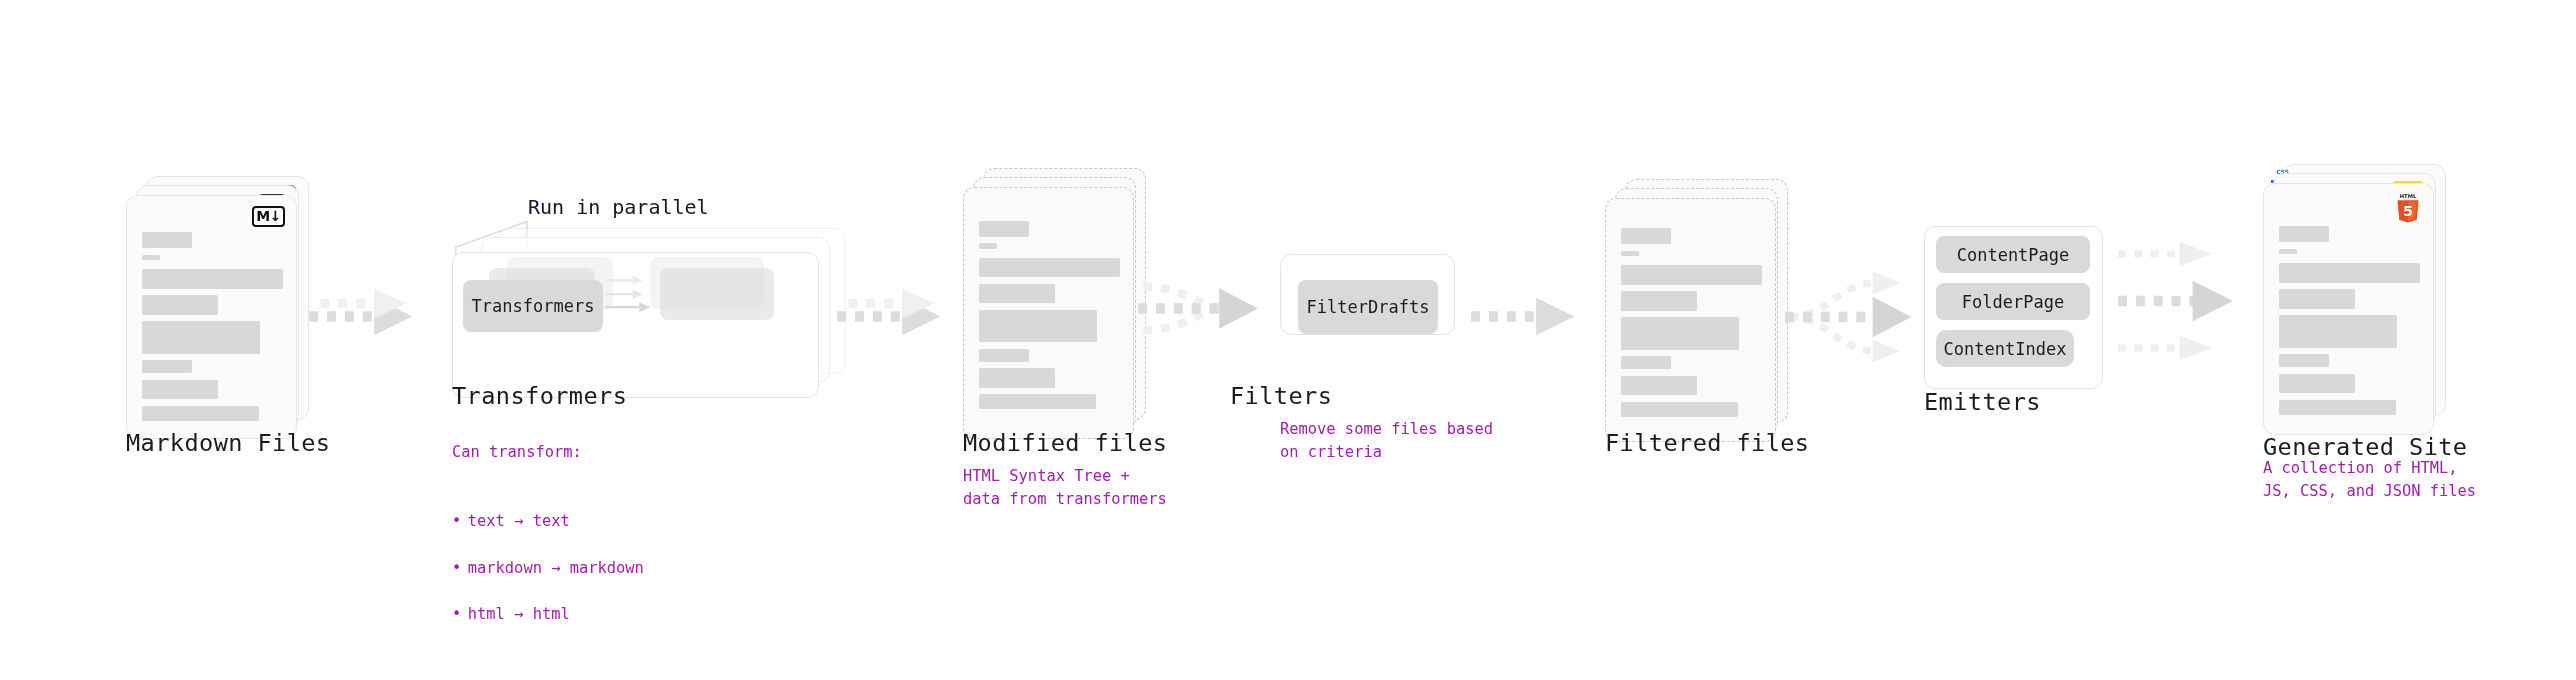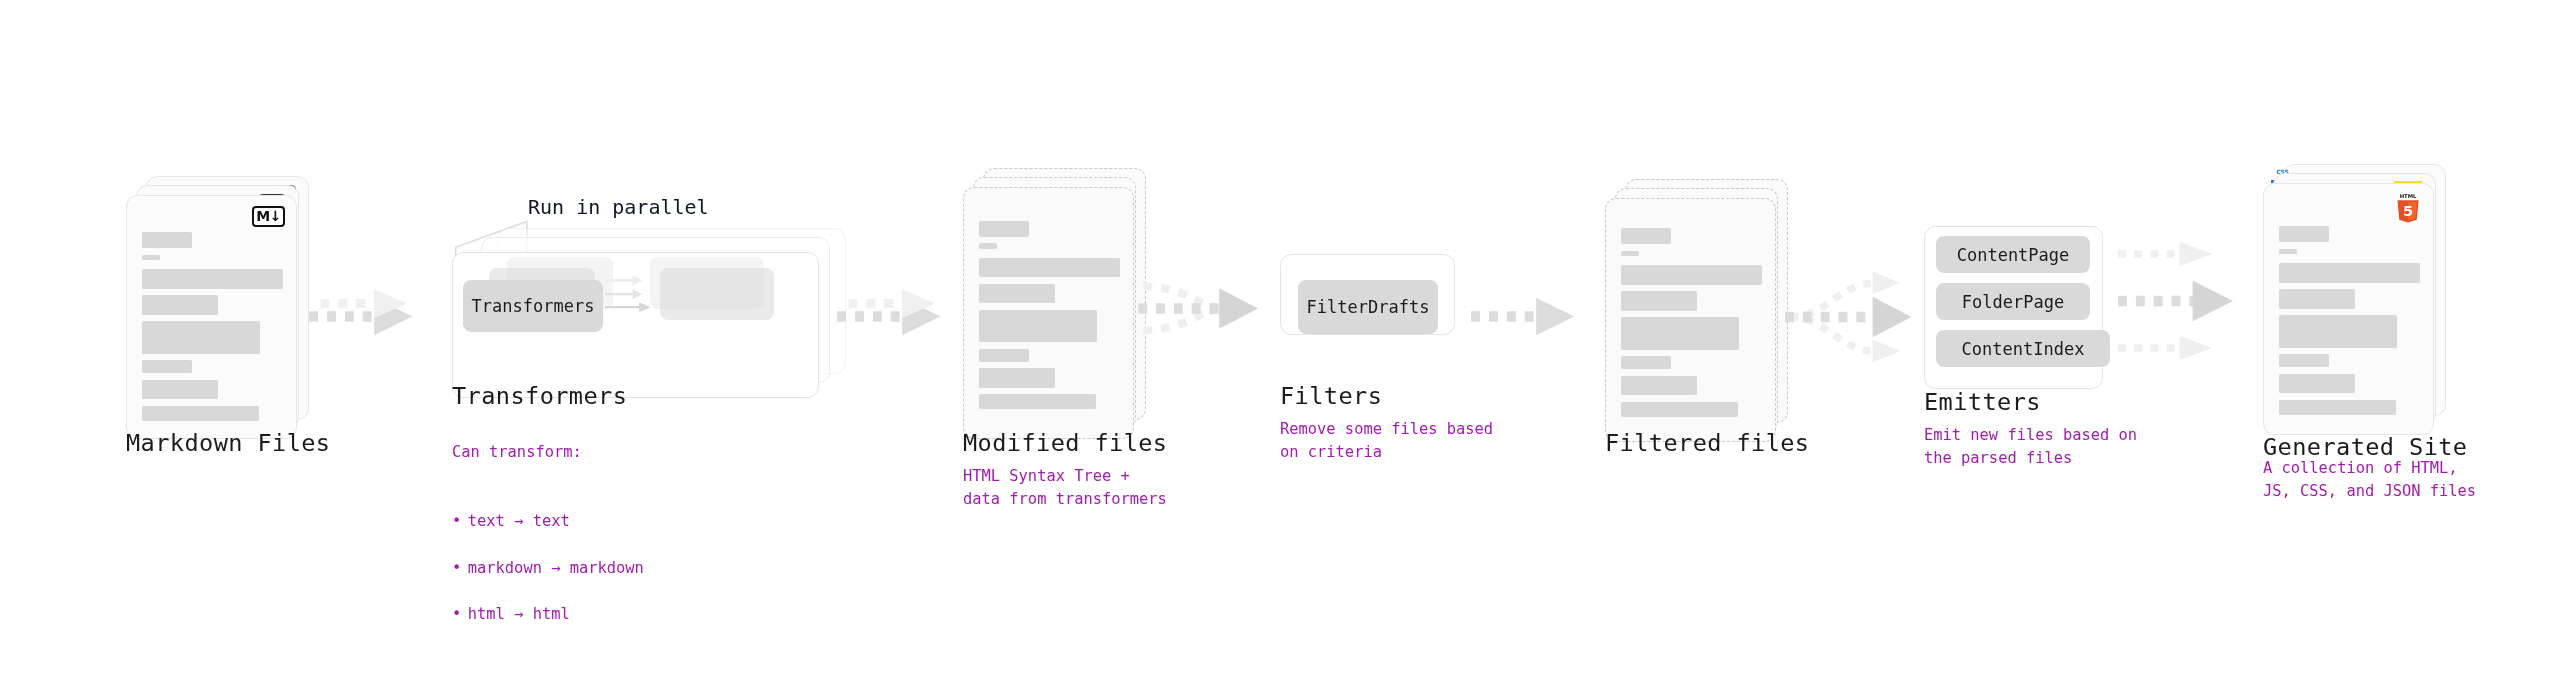--- a/index.html
+++ b/index.html
@@ -201,21 +201,21 @@
 
   <svg style="left:1138px; top:272px;" width="130" height="89" viewBox="0 0 160 110">
     <path d="M6,18 C60,18 78,45 104,45" fill="none" stroke="#efefef" stroke-width="10" stroke-dasharray="11 11"></path>
     <path d="M6,72 C60,72 78,45 104,45" fill="none" stroke="#efefef" stroke-width="10" stroke-dasharray="11 11"></path>
     <line x1="0" y1="45" x2="104" y2="45" stroke="#dcdcdc" stroke-width="13" stroke-dasharray="11 11"></line>
     <polygon points="100,20 148,45 100,70" fill="#d5d5d5"></polygon>
   </svg>
 
   <div class="groupbox" style="left:1280px; top:254px; width:175px; height:81px;"></div>
   <div class="chip" style="left:1298px; top:280px; width:140px; height:54px;">FilterDrafts</div>
-  <div class="title" style="left:1280px; top:382px;">Filters</div>
+  <div class="title" style="left:1230px; top:382px;">Filters</div>
   <div class="sub" style="left:1280px; top:418px;">Remove some files based
 on criteria</div>
 
   <svg style="left:1471px; top:284px;" width="114" height="65" viewBox="0 0 140 80">
     <line x1="0" y1="40" x2="84" y2="40" stroke="#dcdcdc" stroke-width="13" stroke-dasharray="11 11"></line>
     <polygon points="80,17 127,40 80,63" fill="#dcdcdc"></polygon>
   </svg>
 
   <div class="docstack dashed" style="left:1605px; top:198px;">
     <div class="sheet back2" style="height:244px;"></div>
@@ -240,24 +240,22 @@
     <polygon points="108,34 142,48 108,62" fill="#efefef"></polygon>
     <path d="M6,90 C52,90 66,132 112,132" fill="none" stroke="#efefef" stroke-width="9" stroke-dasharray="10 10"></path>
     <polygon points="108,118 142,132 108,146" fill="#efefef"></polygon>
     <line x1="0" y1="90" x2="112" y2="90" stroke="#dcdcdc" stroke-width="13" stroke-dasharray="11 11"></line>
     <polygon points="108,65 156,90 108,115" fill="#d5d5d5"></polygon>
   </svg>
 
   <div class="groupbox" style="left:1924px; top:226px; width:179px; height:163px;"></div>
   <div class="chip" style="left:1936px; top:236px; width:154px; height:37px;">ContentPage</div>
   <div class="chip" style="left:1936px; top:283px; width:154px; height:37px;">FolderPage</div>
-  <div class="chip" style="left:1936px; top:330px; width:174px; height:37px;">ContentIndex</div>
+  <div class="chip" style="left:1936px; top:330px; width:138px; height:37px;border-radius:10px;">ContentIndex</div>
   <div class="title" style="left:1924px; top:388px;">Emitters</div>
-  <div class="sub" style="left:1924px; top:424px;">Emit new files based on
-the parsed files</div>
 
   <svg style="left:2118px; top:232px;" width="146" height="154" viewBox="0 0 180 190">
     <line x1="0" y1="27" x2="80" y2="27" stroke="#efefef" stroke-width="9" stroke-dasharray="10 10"></line>
     <polygon points="76,12 116,27 76,42" fill="#efefef"></polygon>
     <line x1="0" y1="143" x2="80" y2="143" stroke="#efefef" stroke-width="9" stroke-dasharray="10 10"></line>
     <polygon points="76,128 116,143 76,158" fill="#efefef"></polygon>
     <line x1="0" y1="85" x2="96" y2="85" stroke="#dcdcdc" stroke-width="13" stroke-dasharray="11 11"></line>
     <polygon points="92,60 142,85 92,110" fill="#d5d5d5"></polygon>
   </svg>
 

